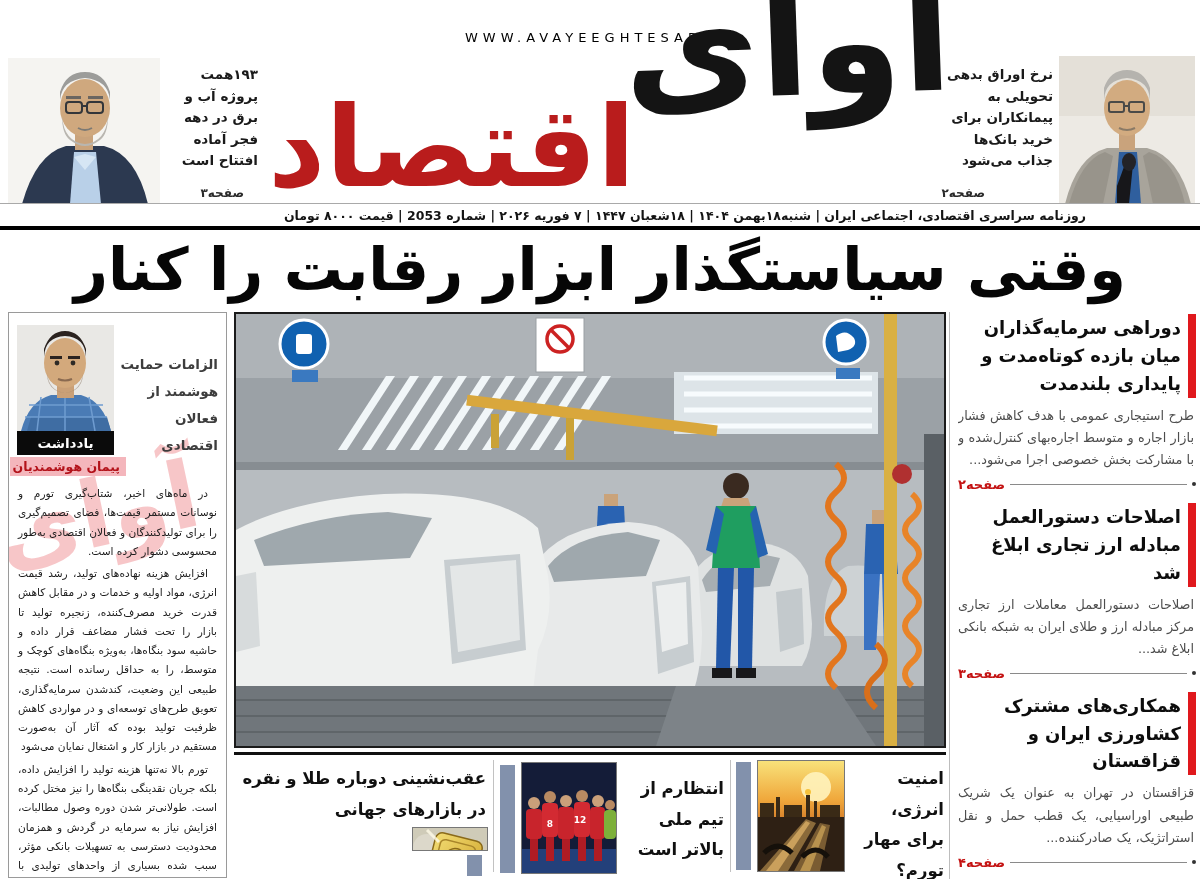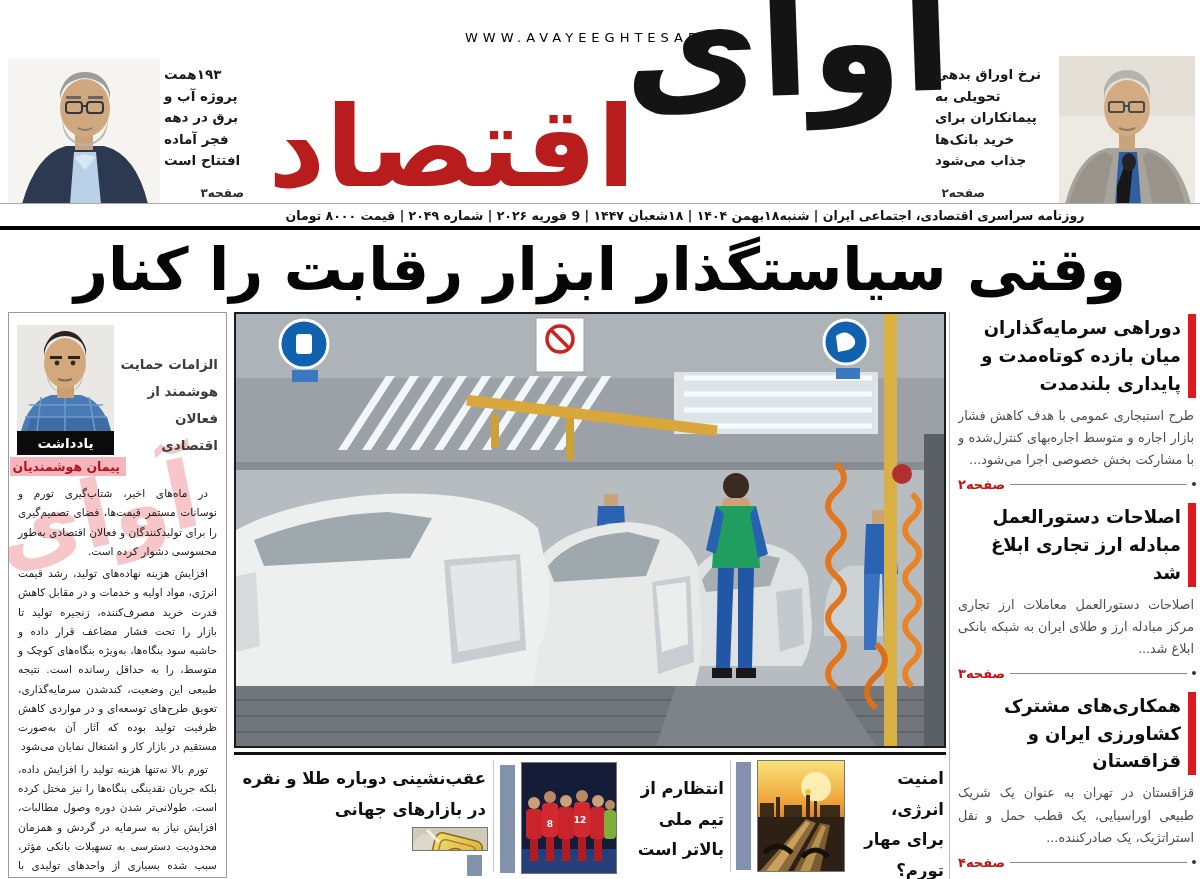--- a/index.html
+++ b/index.html
@@ -12,21 +12,21 @@
   .site-url{position:absolute;left:0;right:0;top:30px;text-align:center;
     color:#000000;font-size:13px;letter-spacing:5px;font-weight:500;}
   .masthead{position:absolute;left:268px;top:0;width:690px;height:205px;}
   .m-black{position:absolute;right:6px;top:-30px;font-size:148px;line-height:1;
     font-weight:bold;color:#141414;transform:rotate(-2deg);}
   .m-red{position:absolute;left:0;bottom:2px;font-size:112px;line-height:1;
     font-weight:bold;color:#b91c1c;}
   .teaser{position:absolute;}
   .teaser .photo{position:absolute;top:0;overflow:hidden;}
   .teaser h3{margin:0;font-size:13.5px;font-weight:bold;line-height:1.6;
-    direction:rtl;text-align:left;color:#1a1a1a;}
+    direction:rtl;text-align:right;color:#1a1a1a;}
   .teaser .pageref{font-size:12px;font-weight:bold;color:#2b2b2b;direction:rtl;}
   .tl{left:8px;top:58px;width:250px;height:146px;}
   .tl .photo{left:0;width:152px;height:146px;}
   .tl h3{position:absolute;right:0;top:6px;width:94px;}
   .tl .pageref{position:absolute;right:14px;top:128px;}
   .tr{left:895px;top:56px;width:300px;height:148px;}
   .tr .photo{right:0;width:136px;height:148px;}
   .tr h3{position:absolute;right:142px;top:8px;width:118px;}
   .tr .pageref{position:absolute;right:210px;top:130px;}
   .hairline{position:absolute;left:0;right:0;top:203px;height:1px;background:#a9a9a9;}
@@ -140,21 +140,21 @@
         <path d="M60 72 Q68 76 76 72" stroke="#8a7a66" stroke-width="2" fill="none"></path>
         <path d="M58 130 L66 108 L74 108 L70 148 L58 148 Z" fill="#17171a"></path>
         <ellipse cx="70" cy="106" rx="7" ry="9" fill="#232327"></ellipse>
       </svg>
     </div>
     <h3>نرخ اوراق بدهی تحویلی به پیمانکاران برای خرید بانک‌ها جذاب می‌شود</h3>
     <span class="pageref">صفحه۲</span>
   </article>
 
   <div class="hairline"></div>
-  <div class="dateline">روزنامه سراسری اقتصادی، اجتماعی ایران | شنبه۱۸بهمن ۱۴۰۴ | ۱۸شعبان ۱۴۴۷ | 9 فوریه ۲۰۲۶ | شماره ۲۰۴۹ | قیمت ۸۰۰۰ تومان</div>
+  <div class="dateline">روزنامه سراسری اقتصادی، اجتماعی ایران | شنبه۱۸بهمن ۱۴۰۴ | ۱۸شعبان ۱۴۴۷ | ۷ فوریه ۲۰۲۶ | شماره 2053 | قیمت ۸۰۰۰ تومان</div>
   <div class="blackbar"></div>
 
   <h1 class="main-headline">وقتی سیاستگذار ابزار رقابت را کنار می‌گذارد</h1>
 
   <aside class="note-box">
     <span class="note-watermark">آوای</span>
     <div class="note-head">
       <div class="note-title">الزامات حمایت هوشمند از فعالان اقتصادی</div>
       <div class="note-left">
         <div class="note-photo">

